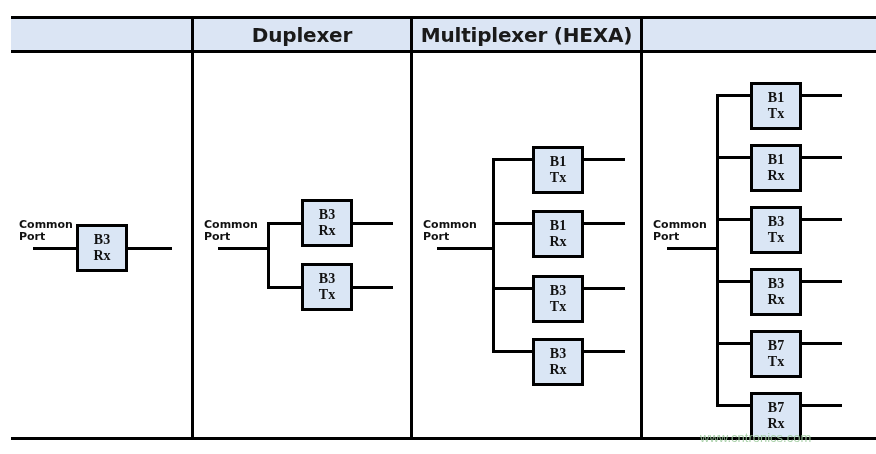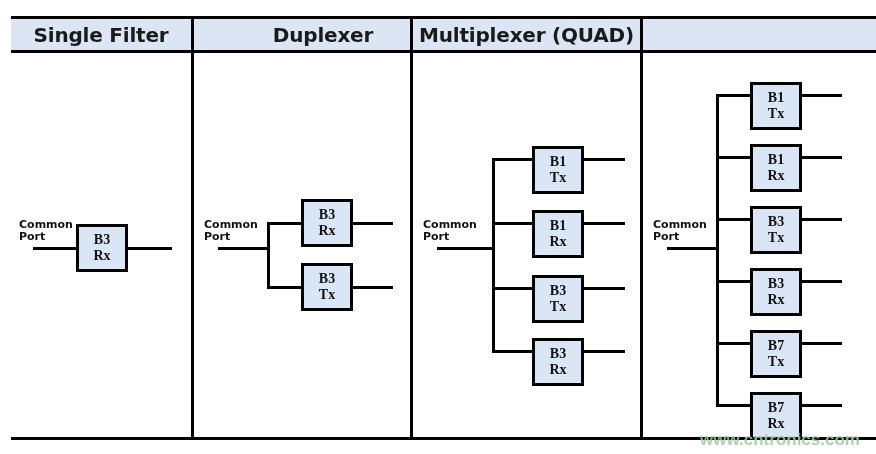--- a/index.html
+++ b/index.html
@@ -105,41 +105,39 @@
     position: absolute;
     font-size: 11px;
     font-weight: 700;
     color: #111111;
     line-height: 1.12;
     white-space: nowrap;
   }
 
   .watermark {
     position: absolute;
-    font-size: 17px;
+    font-size: 13px;
     color: #9ecb9e;
     opacity: 0.85;
     white-space: nowrap;
     font-family: "Liberation Sans", sans-serif;
-    font-weight: bold;
   }
 </style>
 </head>
 <body>
 
 <div id="root">
 
   <div class="table-frame">
 
     <div class="header-band"></div>
     <div class="bottom-rule"></div>
 
-    <div class="col-header" style="left:0px; width:180px;">Single Filter</div>
-    <div class="col-header" style="left:183px; width:216px;padding-left:21px;">Duplexer</div>
-    <div class="col-header" style="left:402px; width:227px;">Multiplexer (QUAD)</div>
+    <div class="col-header" style="left:183px; width:216px;">Duplexer</div>
+    <div class="col-header" style="left:402px; width:227px;">Multiplexer (HEXA)</div>
 
     <div class="v-divider" style="left:180px; height:421px;"></div>
     <div class="v-divider" style="left:399px; height:421px;"></div>
     <div class="v-divider" style="left:629px; height:421px;"></div>
 
     <div>
       <div class="port-label" style="left:8px; top:203px;">
         <span>Common</span><br>
         <span>Port</span>
       </div>

